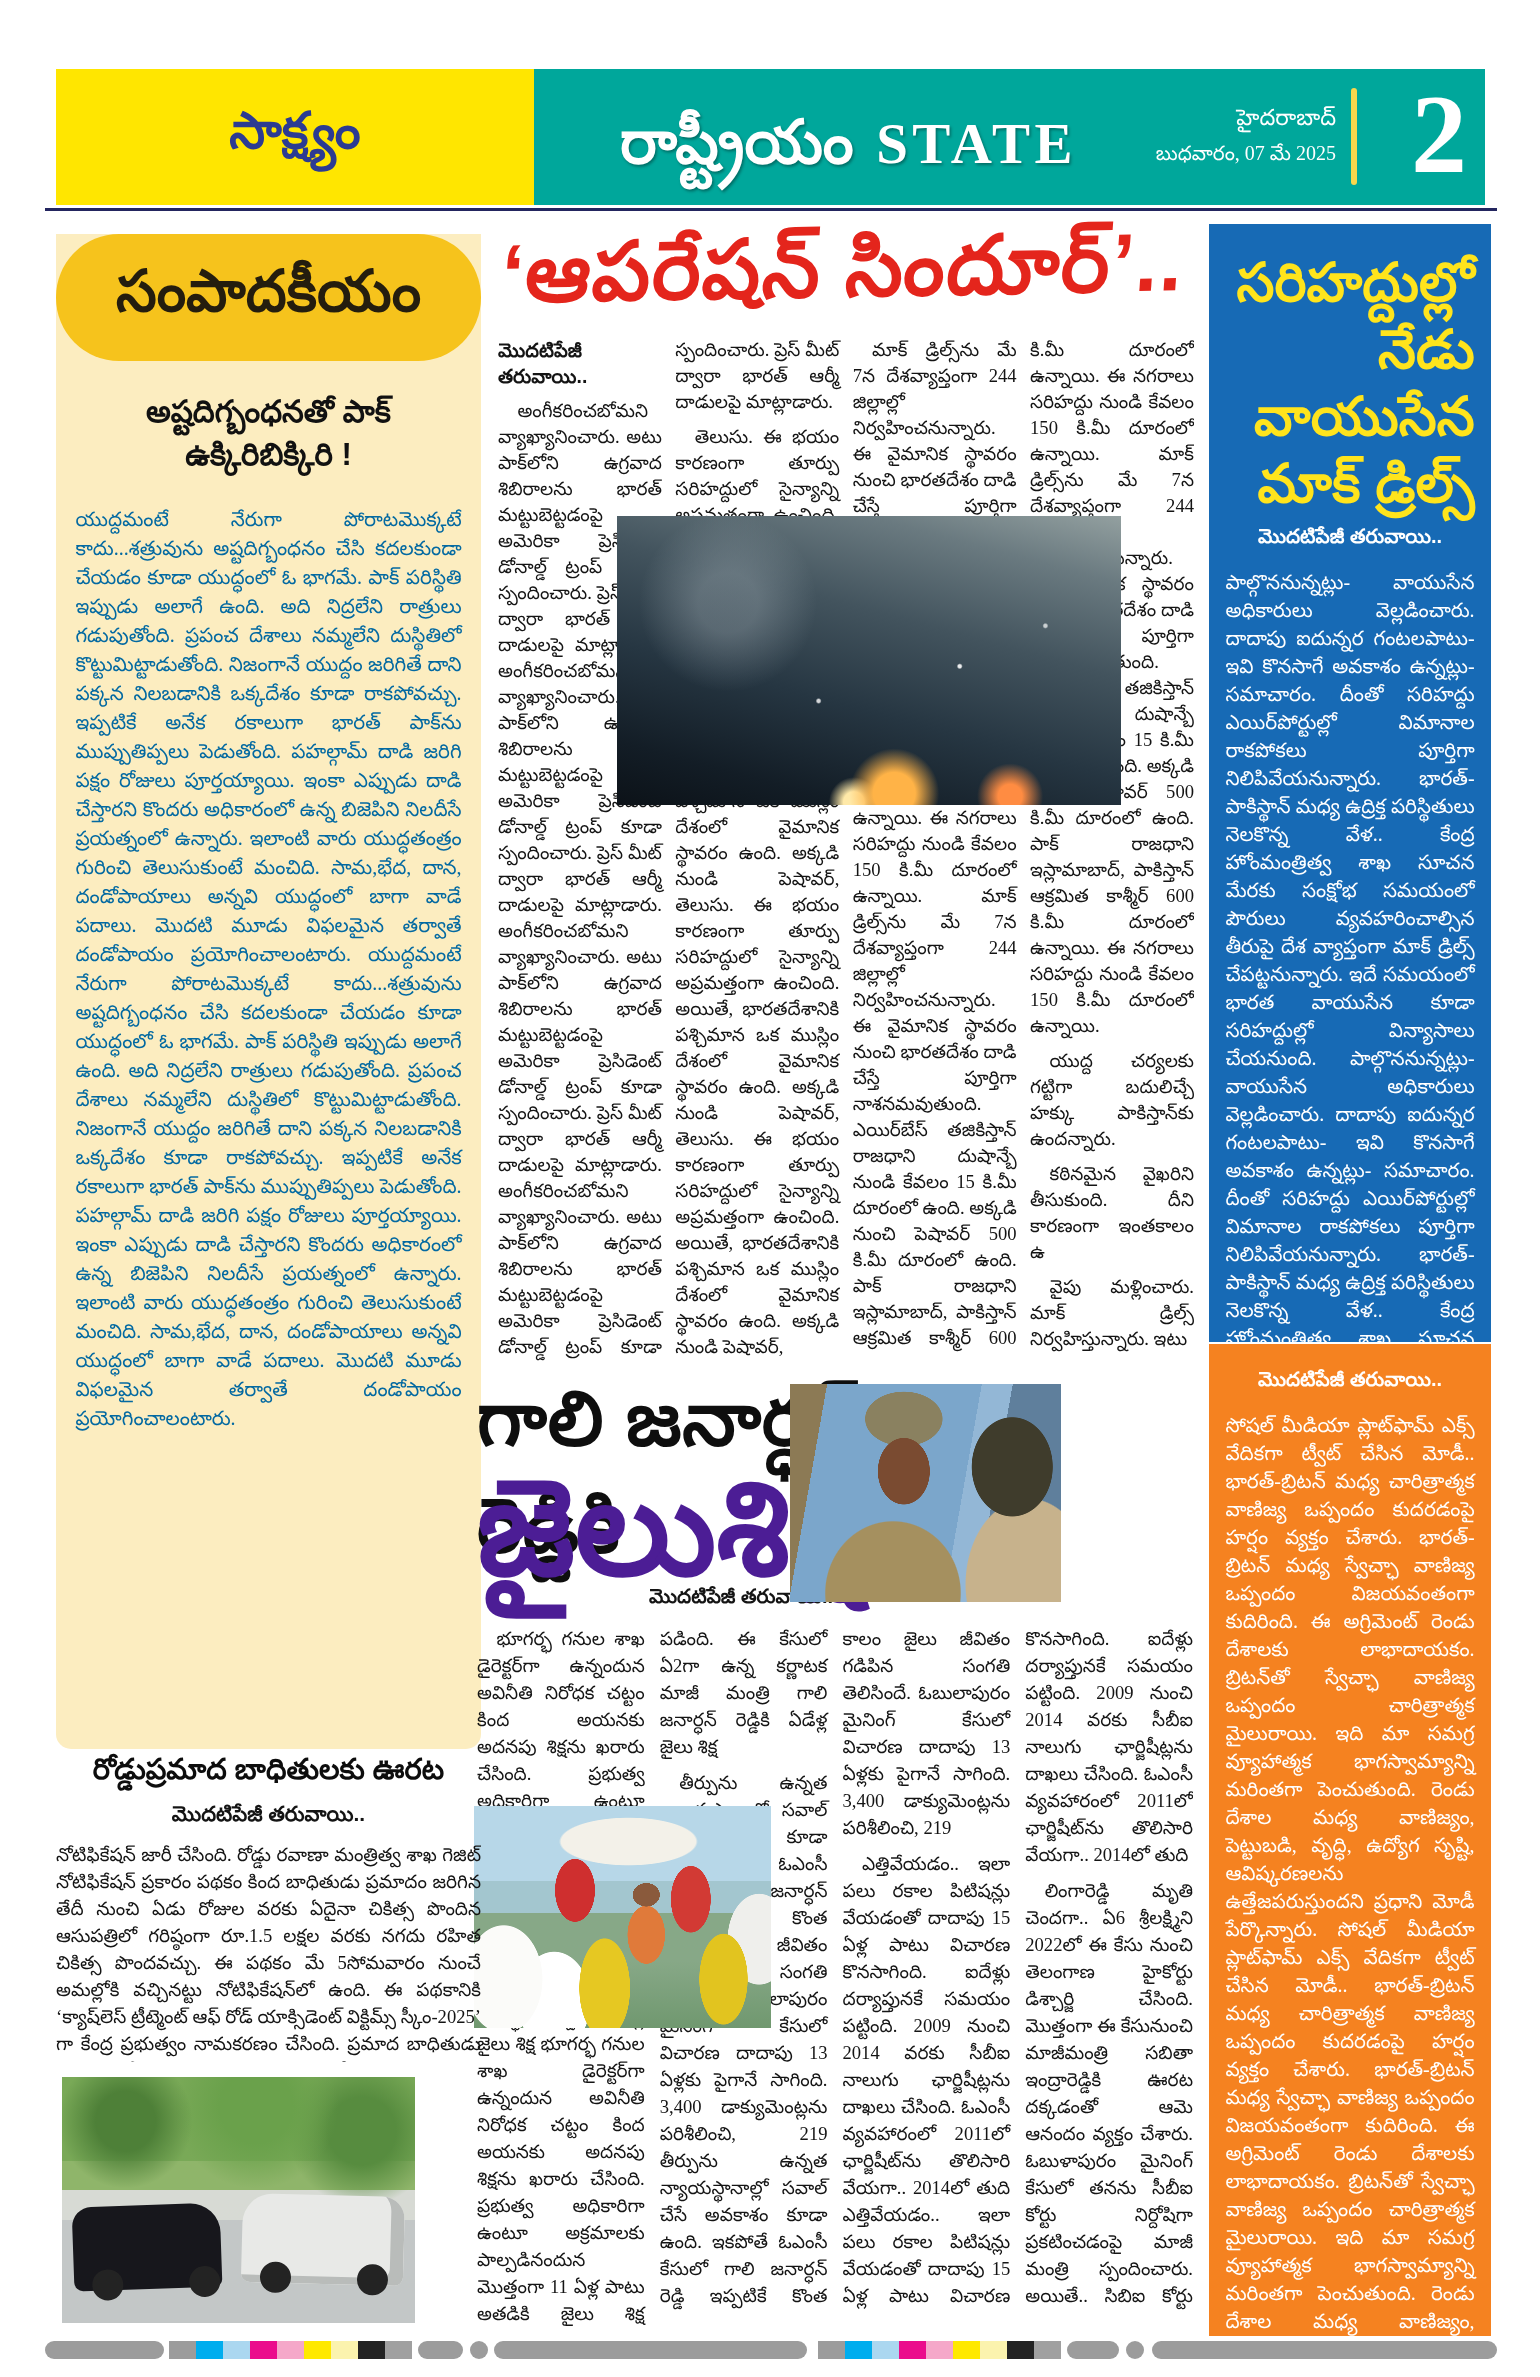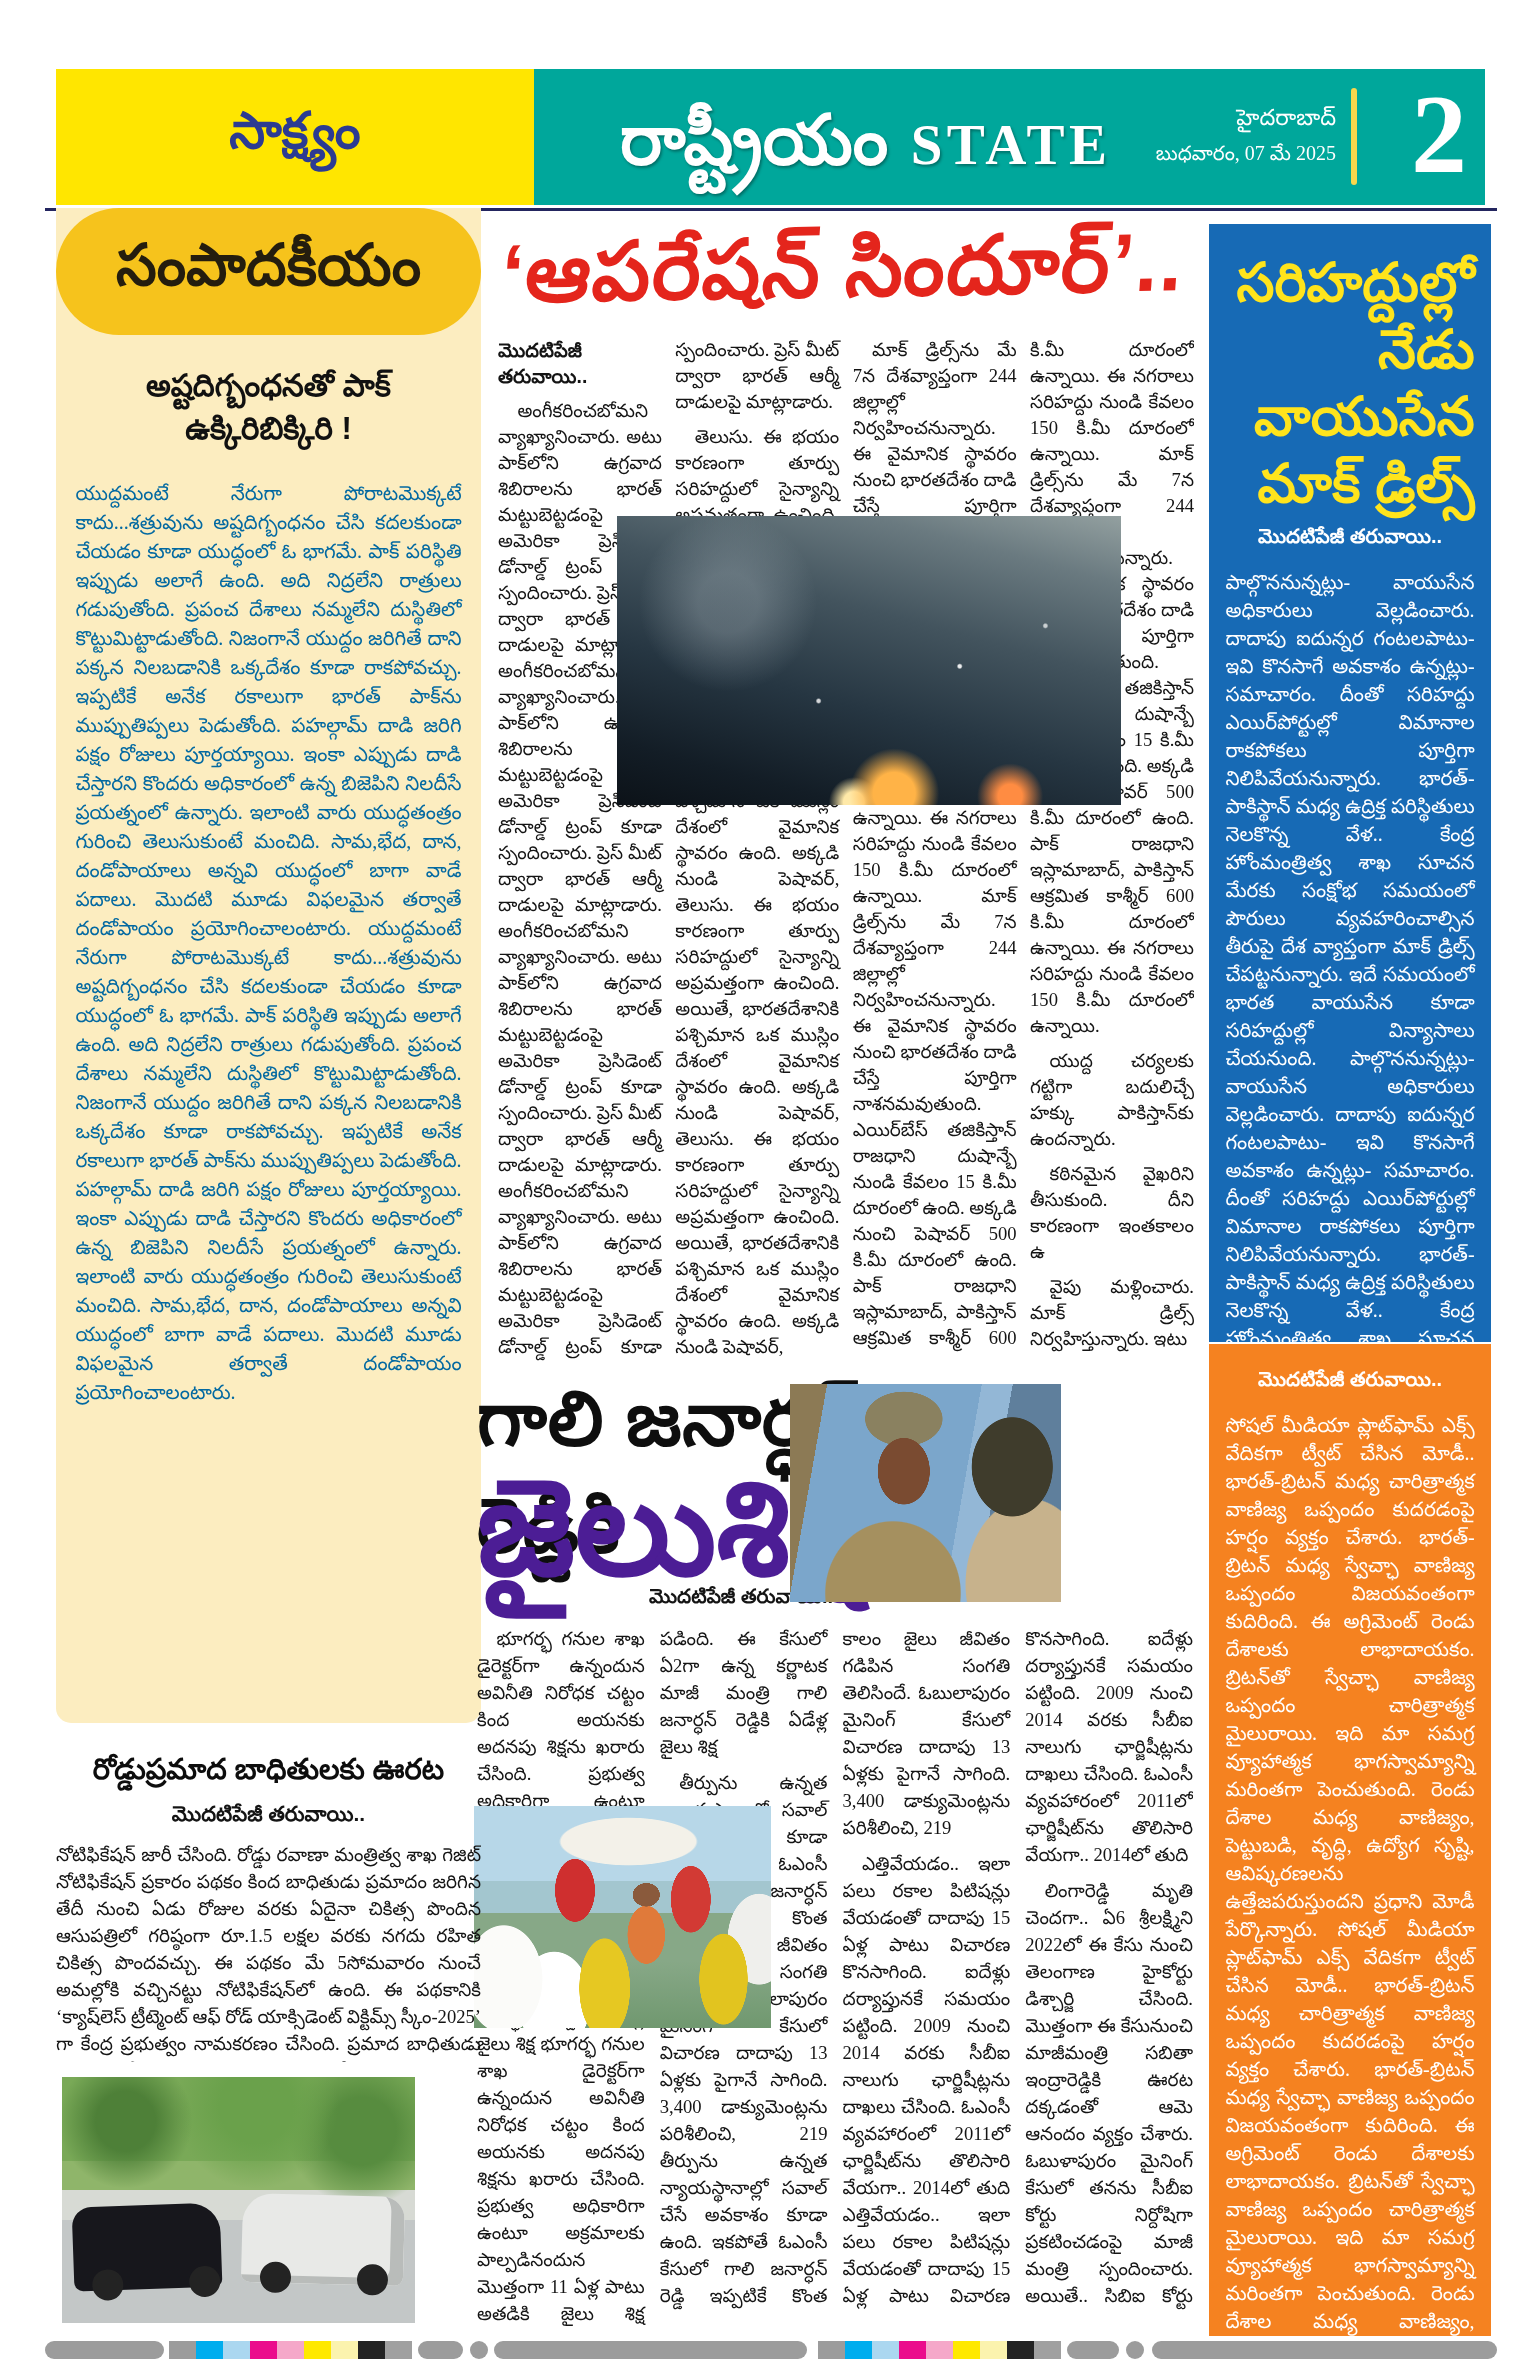--- a/index.html
+++ b/index.html
@@ -6,32 +6,32 @@
   .page{position:relative;width:1541px;height:2377px;background:#ffffff;overflow:hidden;
         font-family:"Liberation Serif",serif;color:#141414;}
 
   
   .masthead{position:absolute;left:56px;top:69px;width:1429px;height:136px;display:flex;}
   .logo-block{width:478px;background:#ffe600;display:flex;align-items:center;justify-content:center;}
   .logo{color:#2c3b92;font-size:51px;font-weight:bold;font-family:"Liberation Sans",sans-serif;}
   .band{flex:1;background:#00a79b;position:relative;display:flex;align-items:center;}
   .band-title{padding-left:86px;color:#fff;display:flex;align-items:baseline;gap:22.4px;
               text-shadow:1.5px 2.2px 3px rgba(0,0,0,.35);}
-  .band-te{font-size:70px;font-weight:bold;font-family:"Liberation Sans",sans-serif;margin-top:24px;}
+  .band-te{font-size:61px;font-weight:bold;font-family:"Liberation Sans",sans-serif;margin-top:24px;}
   .band-en{font-size:57px;font-weight:bold;font-family:"Liberation Serif",serif;letter-spacing:4.5px;}
   .band-right{position:absolute;right:149px;top:50%;transform:translateY(-50%);text-align:right;color:#fff;}
   .city{font-size:22.4px;margin-bottom:6px;}
   .date{font-size:20px;}
   .divider{position:absolute;right:128px;top:19.4px;width:6px;height:97px;background:#f8d74d;border-radius:3px;}
   .pagenum{position:absolute;right:18px;top:50%;transform:translateY(-52%);font-size:112px;font-weight:bold;
            color:#fff;font-family:"Liberation Serif",serif;}
   .mast-rule{position:absolute;left:45px;top:208px;width:1452px;height:3px;background:#23255f;}
 
   
-  .editorial{position:absolute;left:56px;top:208px;width:425px;height:1515px;background:#fcedc0;
+  .editorial{position:absolute;left:56px;top:234px;width:425px;height:1515px;background:#fcedc0;
              border-radius:0 0 15px 15px;overflow:hidden;}
   .ed-pill{width:425px;height:127px;background:#f6c31c;border-radius:63px;display:flex;
            align-items:center;justify-content:center;}
   .ed-pill span{font-size:58px;font-weight:bold;color:#241d0e;font-family:"Liberation Sans",sans-serif;}
   .ed-head{margin:33px 13.4px 0;font-size:31px;text-align:center;color:#111;font-weight:bold;
            font-family:"Liberation Sans",sans-serif;}
   .ed-body{margin:25px 19.4px;font-size:20px;line-height:29px;text-align:justify;color:#0369a1;}
 
   
   .op-head{position:absolute;left:488px;top:221px;width:708px;margin:0;text-align:center;font-size:82px;

